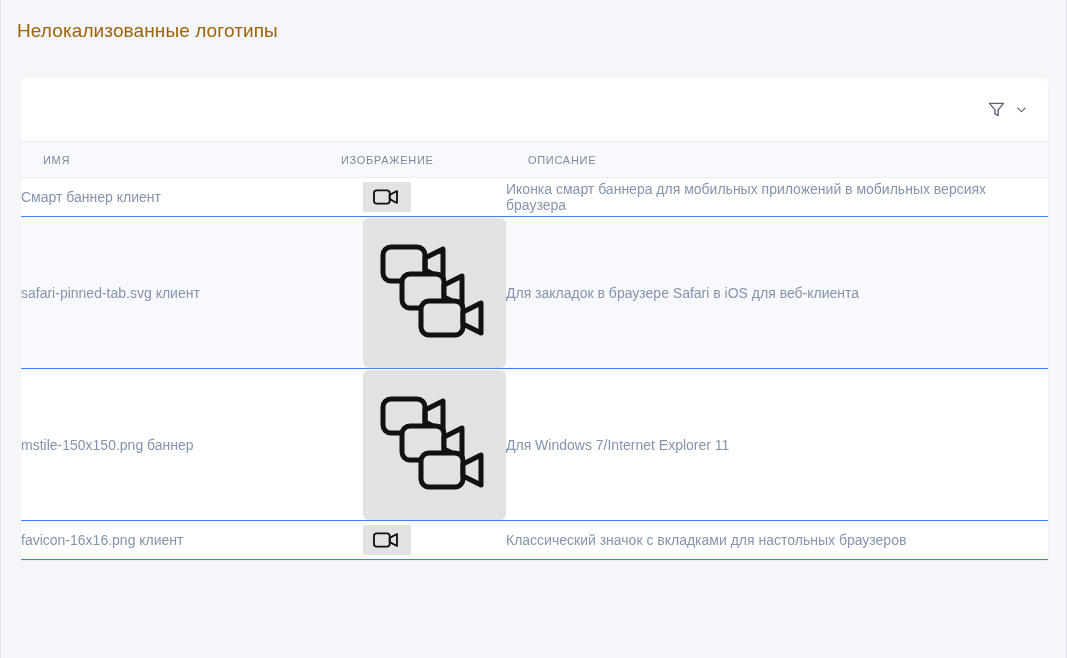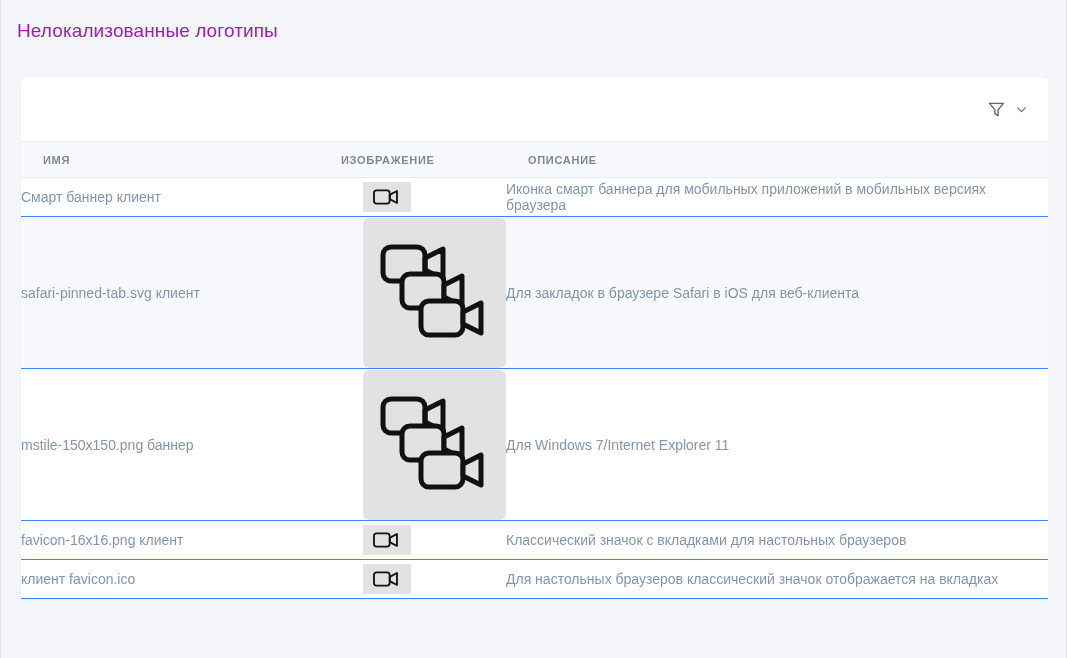--- a/index.html
+++ b/index.html
@@ -32,21 +32,21 @@
   .page-header {
     height: 62px;
     display: flex;
     align-items: center;
     padding-left: 16px;
     box-sizing: border-box;
   }
   .page-title {
     font-size: 19px;
     font-weight: 400;
-    color: #a21caf;
+    color: #a16207;
     letter-spacing: 0.1px;
     white-space: nowrap;
     text-align: center;
   }
 
   
   .card {
     position: absolute;
     left: 20px;
     top: 78px;
@@ -82,21 +82,21 @@
     width: 100%;
     border-collapse: collapse;
     table-layout: fixed;
   }
   .grid thead th {
     background: #f7f9fc;
     border-top: 1px solid #e9edf3;
     border-bottom: 1px solid #e9edf3;
     height: 36px;
     font-size: 11px;
-    font-weight: 700;
+    font-weight: 400;
     letter-spacing: 0.7px;
     color: #7d889c;
     text-align: left;
     padding: 0 0 0 0;
     box-sizing: border-box;
   }
   .col-name   { width: 320px; padding-left: 22px !important; }
   .col-image  { width: 165px; }
   .col-desc   { width: 542px; padding-left: 22px !important; }
 
@@ -233,31 +233,17 @@
                 <svg width="28" height="18" viewBox="0 0 32 20" fill="none" stroke="#111111" stroke-width="2.1" stroke-linejoin="round">
                   <rect x="1.1" y="2.4" width="18" height="15.2" rx="3.2"></rect>
                   <path d="M19.1 7.6 L27.4 3.2 L27.4 16.8 L19.1 12.4 Z"></path>
                 </svg>
               </div>
             </div>
           </td>
           <td class="cell-desc">Классический значок с вкладками для настольных браузеров</td>
         </tr>
 
-        <tr class="row-plain row-h-small">
-          <td class="cell-name">клиент favicon.ico</td>
-          <td class="cell-image">
-            <div class="thumb-wrap">
-              <div class="thumb thumb-sm">
-                <svg width="28" height="18" viewBox="0 0 32 20" fill="none" stroke="#111111" stroke-width="2.1" stroke-linejoin="round">
-                  <rect x="1.1" y="2.4" width="18" height="15.2" rx="3.2"></rect>
-                  <path d="M19.1 7.6 L27.4 3.2 L27.4 16.8 L19.1 12.4 Z"></path>
-                </svg>
-              </div>
-            </div>
-          </td>
-          <td class="cell-desc">Для настольных браузеров классический значок отображается на вкладках</td>
-        </tr>
 
       </tbody>
     </table>
   </div>
 </div>
 
 </body></html>

